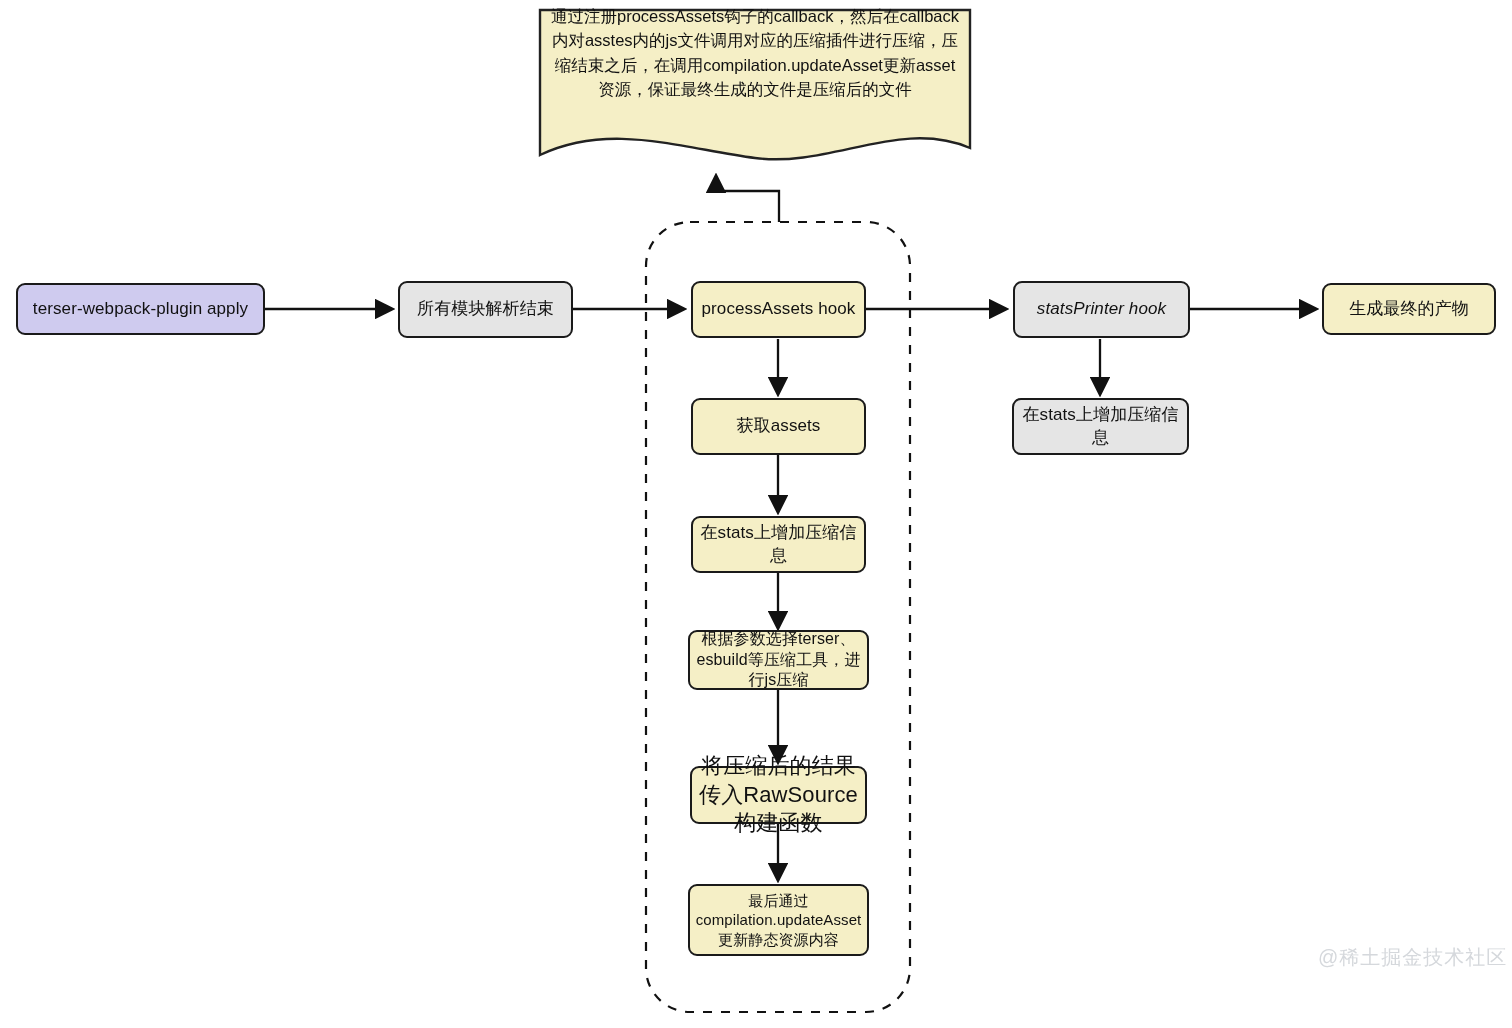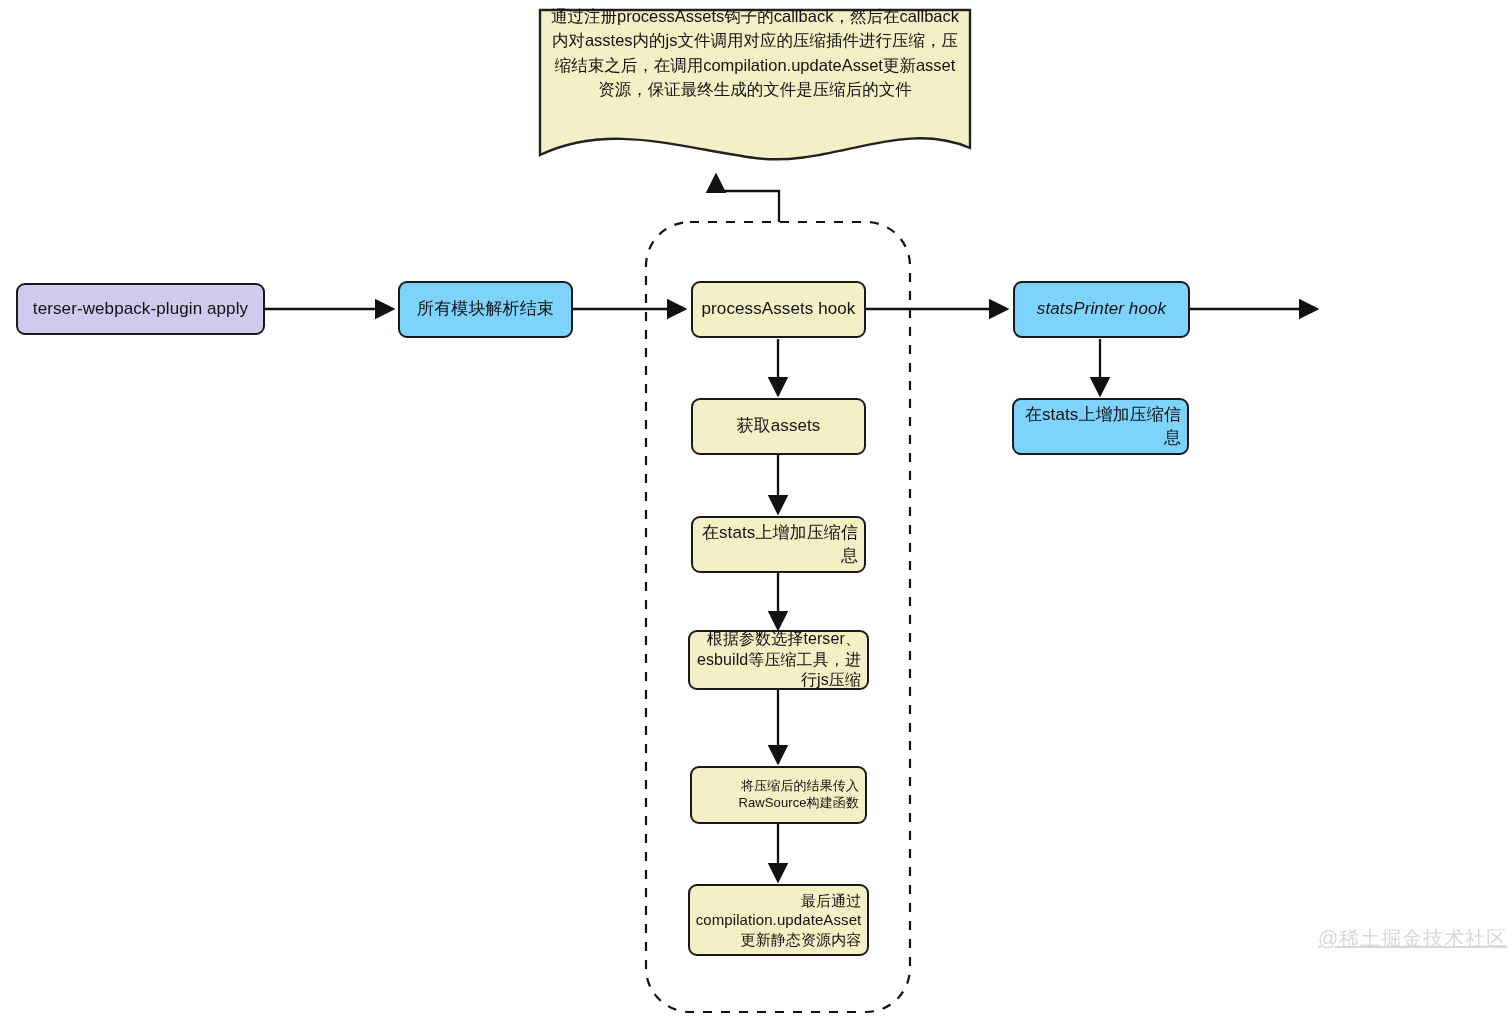--- a/index.html
+++ b/index.html
@@ -24,34 +24,34 @@
     width: 1512px;
     height: 1028px;
   }
   
   .node {
     position: absolute;
     box-sizing: border-box;
     display: flex;
     align-items: center;
     justify-content: center;
-    text-align: right;
+    text-align: center;
     border: 2px solid #1a1a1a;
     border-radius: 9px;
     color: #111111;
     font-size: 17px;
     line-height: 1.30;
     letter-spacing: 0.1px;
     padding: 2px 6px;
     background: #ffffff;
     z-index: 3;
   }
   .node.fill-yellow { background: #f5efc6; }
   .node.fill-purple { background: #cfcbef; }
-  .node.fill-white  { background: #7dd3fc; }
+  .node.fill-white  { background: #e5e5e5; }
 
   .note-text {
     position: absolute;
     box-sizing: border-box;
     text-align: center;
     color: #111111;
     font-size: 16.5px;
     line-height: 1.47;
     z-index: 3;
     pointer-events: none;
@@ -110,40 +110,43 @@
   </div>
 
   <div class="node fill-yellow" style="left:691px; top:281px; width:175px; height:57px;">
     <span>processAssets hook</span>
   </div>
 
   <div class="node fill-white" style="left:1013px; top:281px; width:177px; height:57px;font-style:italic;">
     <span>statsPrinter hook</span>
   </div>
 
+  <div class="node fill-yellow" style="left:1322px; top:283px; width:174px; height:52px;">
+    <span>生成最终的产物</span>
+  </div>
 
   <div class="node fill-yellow" style="left:691px; top:398px; width:175px; height:57px;">
     <span>获取assets</span>
   </div>
 
   <div class="node fill-yellow" style="left:691px; top:516px; width:175px; height:57px;">
     <span>在stats上增加压缩信息</span>
   </div>
 
   <div class="node fill-yellow" style="left:688px; top:630px; width:181px; height:60px; font-size:16px;">
     <span>根据参数选择terser、esbuild等压缩工具，进行js压缩</span>
   </div>
 
-  <div class="node fill-yellow" style="left:690px; top:766px; width:177px; height:58px; font-size:13px;">
+  <div class="node fill-yellow" style="left:690px; top:766px; width:177px; height:58px; font-size:22px;">
     <span>将压缩后的结果传入RawSource构建函数</span>
   </div>
 
   <div class="node fill-yellow" style="left:688px; top:884px; width:181px; height:72px; font-size:15px;">
     <span>最后通过compilation.updateAsset更新静态资源内容</span>
   </div>
 
   <div class="node fill-white" style="left:1012px; top:398px; width:177px; height:57px;">
     <span>在stats上增加压缩信息</span>
   </div>
 
-  <div class="watermark" style="left:1318px; top:925px;text-decoration:underline;">@稀土掘金技术社区</div>
+  <div class="watermark" style="left:1318px; top:944px;">@稀土掘金技术社区</div>
 
 </div>
 
 </body></html>

